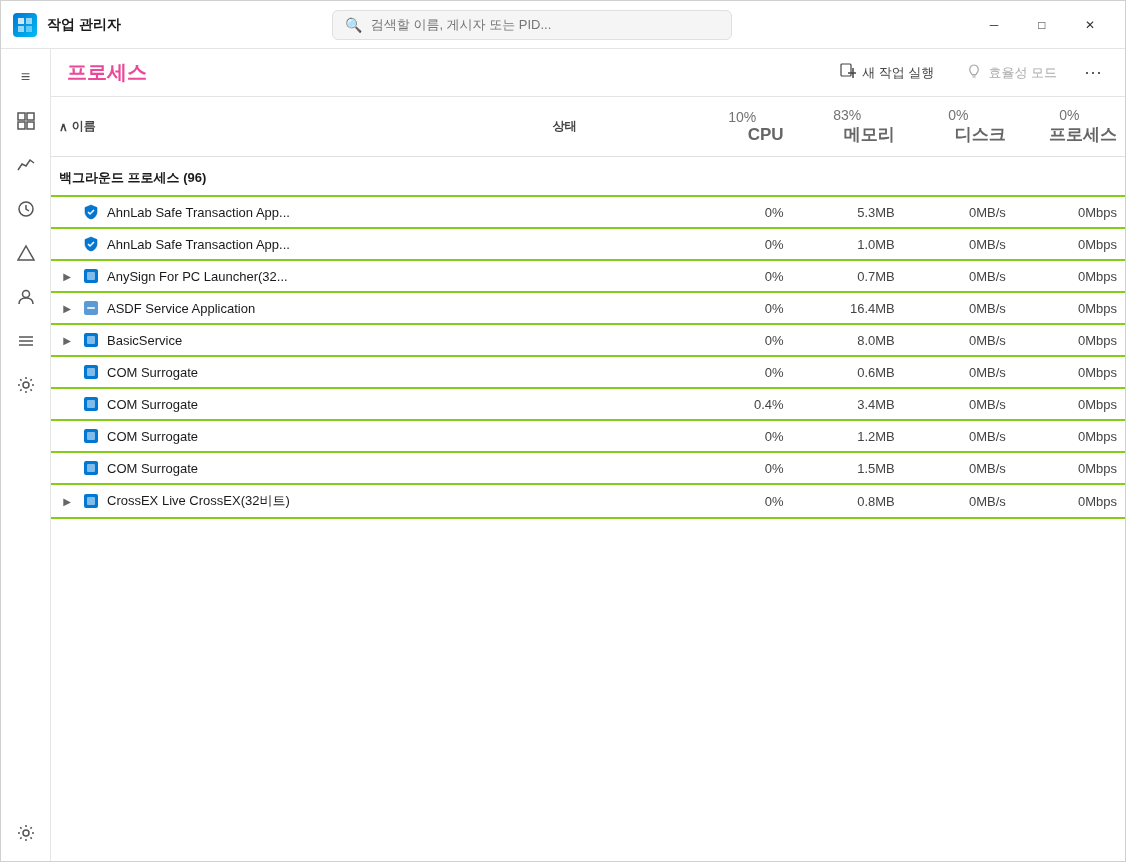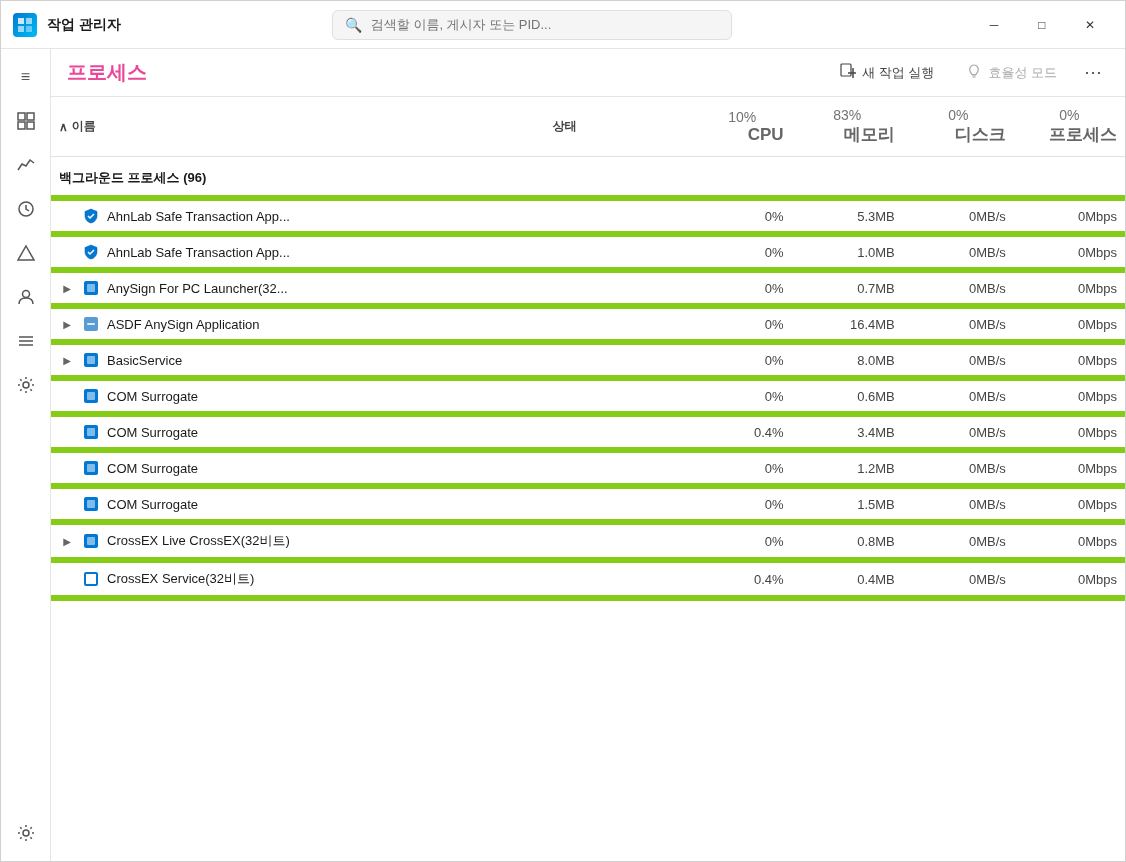--- a/index.html
+++ b/index.html
@@ -262,21 +262,21 @@
     .th-status {
       width: 120px;
     }
 
     .th-cpu { width: 80px; text-align: right; }
     .th-memory { width: 90px; text-align: right; }
     .th-disk { width: 90px; text-align: right; }
     .th-network { width: 90px; text-align: right; }
 
     .process-table tbody tr {
-      border-bottom: 6px solid #84cc16;
+      border-bottom: 2px solid #84cc16;
     }
 
     .process-table tbody tr.selected {
       background: #cce4f7;
     }
 
     .process-table td {
       padding: 7px 8px;
       font-size: 13px;
       color: #1a1a1a;
@@ -554,21 +554,21 @@
   </tr>
               <tr>
     <td>
       <div class="process-name-cell">
         <span class="expand-arrow">▶</span>
         <div class="process-icon">
           <div style="width:14px;height:14px;background:#5b9bd5;border-radius:2px;position:relative;display:flex;align-items:center;justify-content:center;">
       <div style="width:8px;height:2px;background:rgba(255,255,255,0.8);border-radius:1px;"></div>
     </div>
         </div>
-        <span>ASDF AnySign Application</span>
+        <span>ASDF Service Application</span>
       </div>
     </td>
     <td></td>
     <td class="right">0%</td>
     <td class="right">16.4MB</td>
     <td class="right">0MB/s</td>
     <td class="right">0Mbps</td>
   </tr>
               <tr>
     <td>
@@ -671,34 +671,18 @@
         </div>
         <span>CrossEX Live CrossEX(32비트)</span>
       </div>
     </td>
     <td></td>
     <td class="right">0%</td>
     <td class="right">0.8MB</td>
     <td class="right">0MB/s</td>
     <td class="right">0Mbps</td>
   </tr>
-              <tr>
-    <td>
-      <div class="process-name-cell">
-        <span class="expand-placeholder"></span>
-        <div class="process-icon">
-          <div style="width:14px;height:14px;border:2px solid #0078d4;border-radius:2px;"></div>
-        </div>
-        <span>CrossEX Service(32비트)</span>
-      </div>
-    </td>
-    <td></td>
-    <td class="right">0.4%</td>
-    <td class="right">0.4MB</td>
-    <td class="right">0MB/s</td>
-    <td class="right">0Mbps</td>
-  </tr>
             </tbody>
         </table>
       </div>
     </div>
   </div>
 </div>
 
 </body></html>

